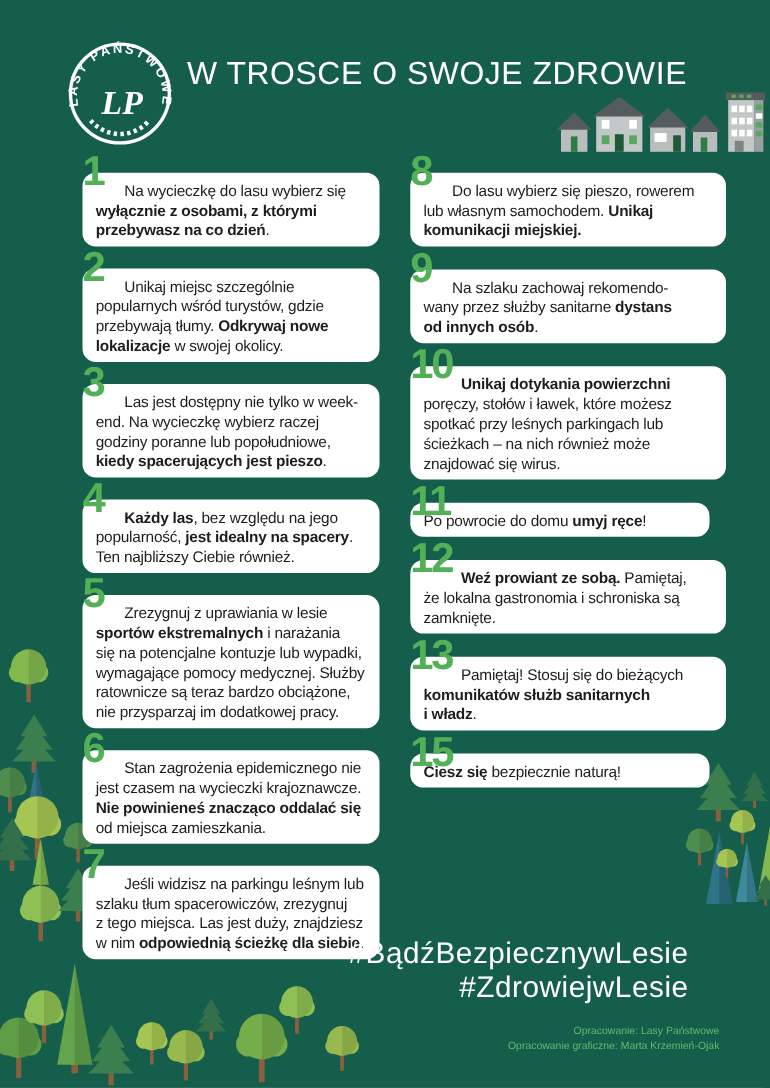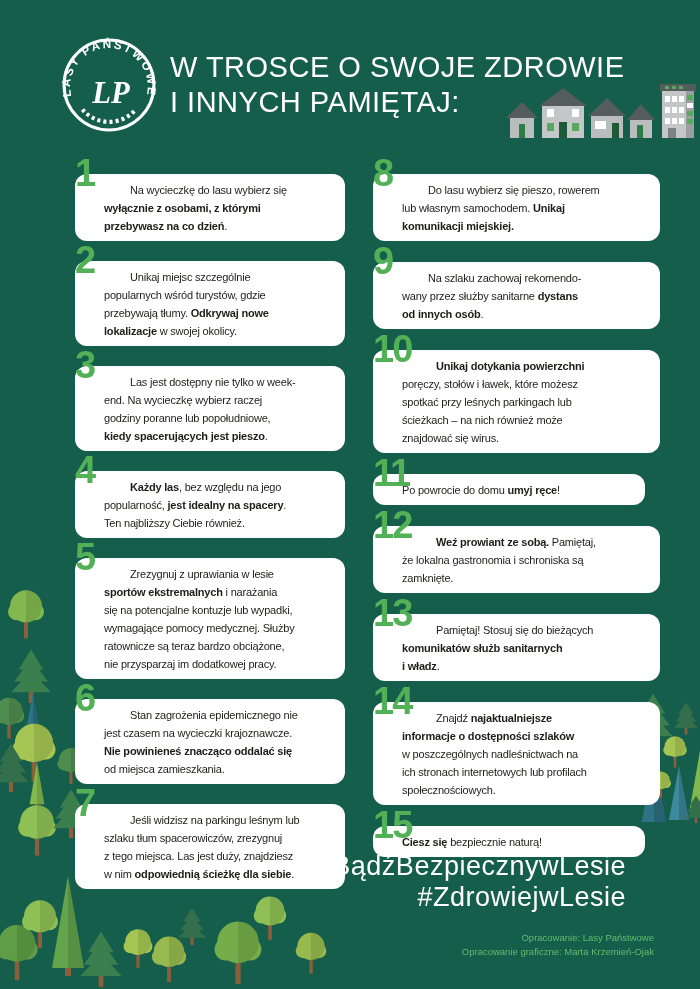--- a/index.html
+++ b/index.html
@@ -21,22 +21,22 @@
   .col-left{left:75px;width:270px;}
   .col-right{left:373px;width:287px;}
   .tip-card{position:relative;background:#ffffff;border-radius:12px;margin-bottom:20px;}
   .col-right .tip-card{margin-bottom:21px;}
   .tip-card.narrow{width:272px;}
   .tip-number{
     position:absolute;left:0px;top:-20px;z-index:3;
     color:#52B156;font-size:38px;font-weight:bold;line-height:1;letter-spacing:-2px;
   }
   .tip-text{
-    margin:17px;padding:7px 12px 6px 12px;
-    color:#1d1d1b;font-size:11px;line-height:18px;letter-spacing:-0.2px;
+    margin:0;padding:7px 12px 6px 12px;
+    color:#1d1d1b;font-size:14px;line-height:18px;letter-spacing:-0.2px;
     white-space:pre-line;text-indent:26px;
   }
   .tip-text.wide{text-indent:34px;border-radius:13px;}
   .tip-text.center{text-align:left;text-indent:0;}
   .tip-text .b{font-weight:bold;}
   
   .hashtags{
     position:absolute;right:74px;top:851px;z-index:2;text-align:right;
     color:#ffffff;font-weight:normal;font-size:27px;line-height:31px;letter-spacing:.5px;
   }
@@ -85,21 +85,20 @@
     <path id="arcTop" d="M 12 62 A 38 38 0 1 1 84 62" fill="none"></path>
     <text font-size="11.5" fill="#ffffff" font-weight="bold" letter-spacing="2" font-family="Liberation Sans, sans-serif">
       <textPath href="#arcTop" startOffset="50%" text-anchor="middle">LASY PAŃSTWOWE</textPath>
     </text>
     <text x="50" y="66" text-anchor="middle" font-size="30" font-style="italic" font-weight="bold" fill="#ffffff" font-family="Liberation Serif, serif">LP</text>
     <path d="M 22 72 A 34 34 0 0 0 74 72" stroke="#ffffff" stroke-width="4" stroke-dasharray="3 3" fill="none"></path>
   </svg>
 
   <div class="title">
     <div>W TROSCE O SWOJE ZDROWIE</div>
-    <div>I INNYCH PAMIĘTAJ:</div>
   </div>
 
   <svg class="houses" viewBox="0 0 202 60">
 
     <rect x="16" y="34" width="24" height="22" fill="#b9bdbd"></rect>
     <polygon points="12,36 28,20 44,36" fill="#555c5c"></polygon>
     <rect x="25" y="42" width="6" height="14" fill="#2e7d46"></rect>
 
     <rect x="48" y="22" width="42" height="34" fill="#c4c7c7"></rect>
     <polygon points="45,24 69,6 93,24" fill="#555c5c"></polygon>
@@ -221,28 +220,20 @@
       <p class="tip-text wide"><span class="b">Weź prowiant ze sobą.</span><span> Pamiętaj,
 że lokalna gastronomia i schroniska są
 zamknięte.</span></p>
     </div>
       <div class="tip-card">
       <div class="tip-number">13</div>
       <p class="tip-text wide"><span>Pamiętaj! Stosuj się do bieżących
 </span><span class="b">komunikatów służb sanitarnych
 i władz</span><span>.</span></p>
     </div>
-      <div class="tip-card">
-      <div class="tip-number">14</div>
-      <p class="tip-text wide"><span>Znajdź </span><span class="b">najaktualniejsze
-informacje o dostępności szlaków</span><span>
-w poszczególnych nadleśnictwach na
-ich stronach internetowych lub profilach
-społecznościowych.</span></p>
-    </div>
       <div class="tip-card narrow">
       <div class="tip-number">15</div>
       <p class="tip-text center"><span class="b">Ciesz się</span><span> bezpiecznie naturą!</span></p>
     </div>
     </div>
 
   <div class="hashtags">
     <div>#BądźBezpiecznywLesie</div>
     <div>#ZdrowiejwLesie</div>
   </div>

